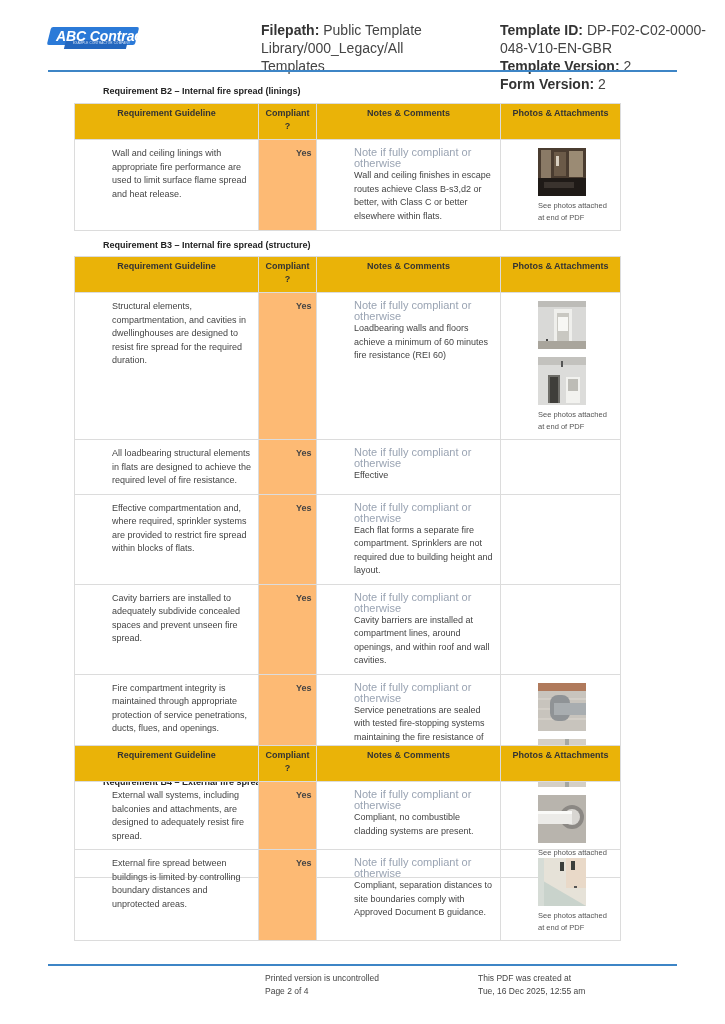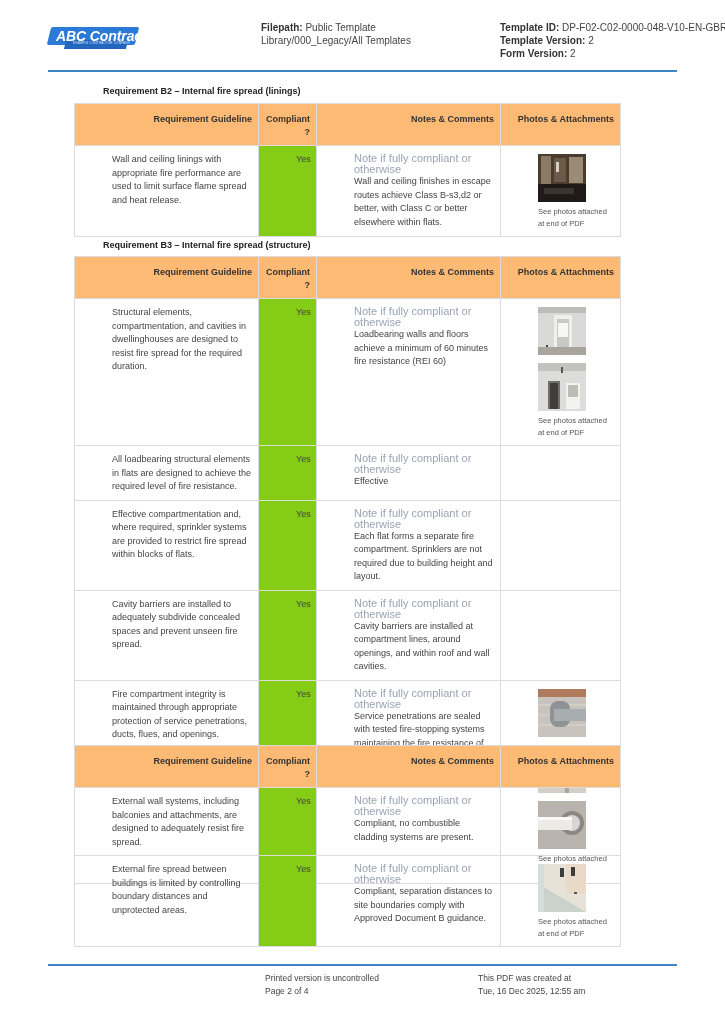--- a/index.html
+++ b/index.html
@@ -8,31 +8,31 @@
   .header { position:absolute; left:0; top:0; width:725px; height:74px; }
   .logo { position:absolute; left:49px; top:27px; width:90px; height:22px; }
   .logo .plate { position:absolute; left:0; top:0; width:88px; height:18px;
          background:#2b7ad8; transform:skewX(-14deg); border-radius:2px; }
   .logo .plate2 { position:absolute; left:16px; top:13px; width:62px; height:9px;
          background:#2366be; transform:skewX(-14deg); }
   .logo .name { position:absolute; left:7px; top:1px; font-size:14px; font-weight:bold;
          font-style:italic; color:#fff; white-space:nowrap; letter-spacing:-0.1px; }
   .logo .tag { position:absolute; left:24px; top:14px; font-size:3px; color:#dbe8fa;
          white-space:nowrap; letter-spacing:0.2px; }
-  .hcol { position:absolute; font-size:10px; line-height:13px; color:#444; }
+  .hcol { position:absolute; font-size:14px; line-height:18px; color:#444; }
   .hcol b { color:#333; }
   .rule { position:absolute; left:48px; width:629px; height:2px; background:#3d85c6; }
   .section-title { position:absolute; left:75px; font-size:9px; font-weight:bold; color:#222;padding-left:28px; }
   table.req { position:absolute; left:74px; width:546px; border-collapse:collapse;
          table-layout:fixed; font-size:9px; }
   table.req th, table.req td { border:1px solid #dcdcdc; vertical-align:top; padding:0 6px; }
-  table.req th { background:#fdba74; text-align:right; font-weight:bold; color:#333;
-         line-height:13px; padding-top:9px; padding-bottom:6px; height:24px; }
+  table.req th { background:#eab308; text-align:center; font-weight:bold; color:#333;
+         line-height:13px; padding-top:3px; padding-bottom:6px; height:24px; }
   table.req td { line-height:13.5px; color:#444; padding-top:7px; padding-bottom:6px;padding-left:37px; }
-  td.comp { background:#84cc16; }
+  td.comp { background:#fdba74;font-weight:bold; }
   .hint { font-size:11px; color:#9aa4b3; line-height:11px; display:block; }
   .photos { display:flex; flex-wrap:wrap; gap:8px; margin-top:1px; }
   .ph { width:48px; height:48px; display:block; }
   .ph-note { font-size:7.5px; line-height:12px; color:#555; margin-top:4px; display:block; }
   .footer-text { position:absolute; font-size:8.5px; line-height:12.5px; color:#444; }
 </style>
 </head>
 <body>
 
 <div class="header">

